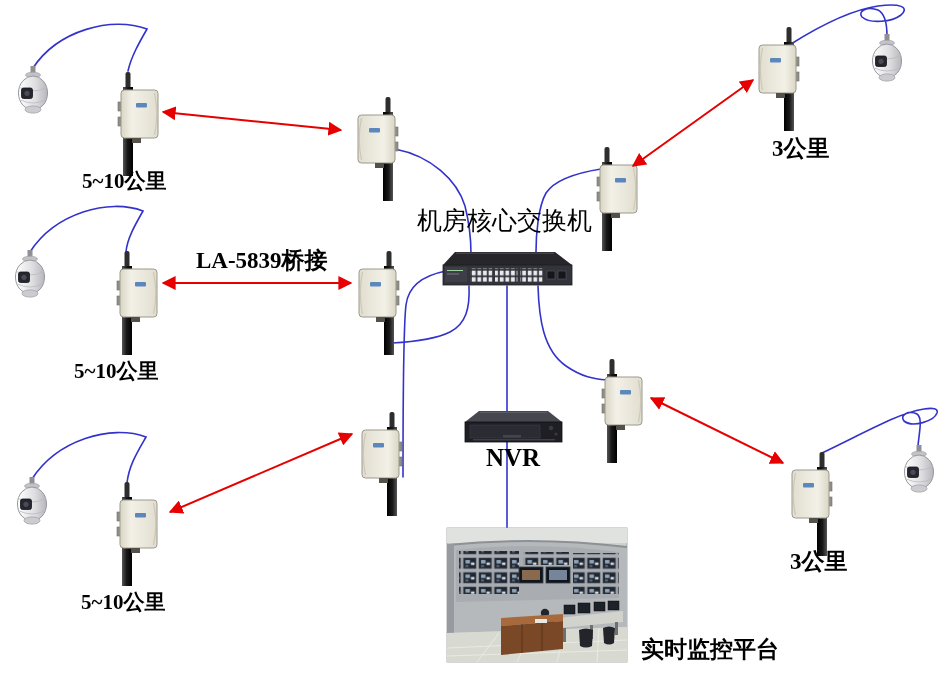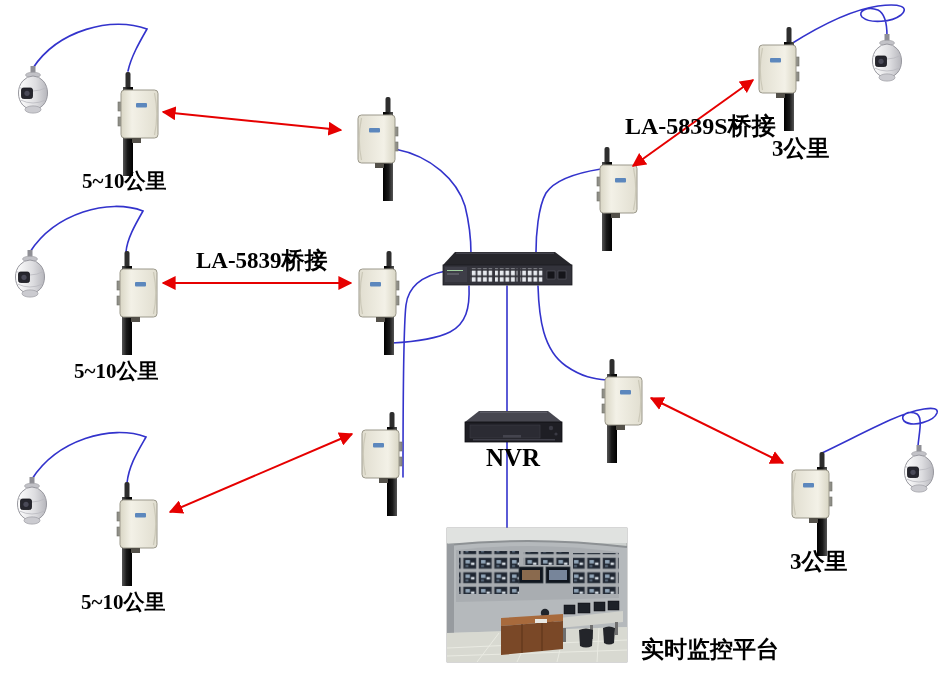--- a/index.html
+++ b/index.html
@@ -177,19 +177,19 @@
     <path d="M170,512 L352,434"></path>
     <path d="M633,166 L753,80"></path>
     <path d="M651,398 L783,463"></path>
   </g>
 </svg>
 
 <div class="lbl b" style="left:82px;top:170px;font-size:21px;">5~10公里</div>
 <div class="lbl b" style="left:196px;top:249px;font-size:23px;">LA-5839桥接</div>
 <div class="lbl b" style="left:74px;top:360px;font-size:21px;">5~10公里</div>
 <div class="lbl b" style="left:81px;top:591px;font-size:21px;">5~10公里</div>
-<div class="lbl b" style="left:625px;top:114px;font-size:24px;">LA-5839S桥接</div>
+<div class="lbl" style="left:417px;top:208px;font-size:25px;">机房核心交换机</div>
 <div class="lbl b" style="left:772px;top:137px;font-size:23px;">3公里</div>
 <div class="lbl b" style="left:486px;top:445px;font-size:25px;">NVR</div>
 <div class="lbl b" style="left:790px;top:550px;font-size:23px;">3公里</div>
 <div class="lbl" style="left:641px;top:638px;font-size:23px;font-weight:bold;">实时监控平台</div>
 
 </div>
 
 </body></html>

